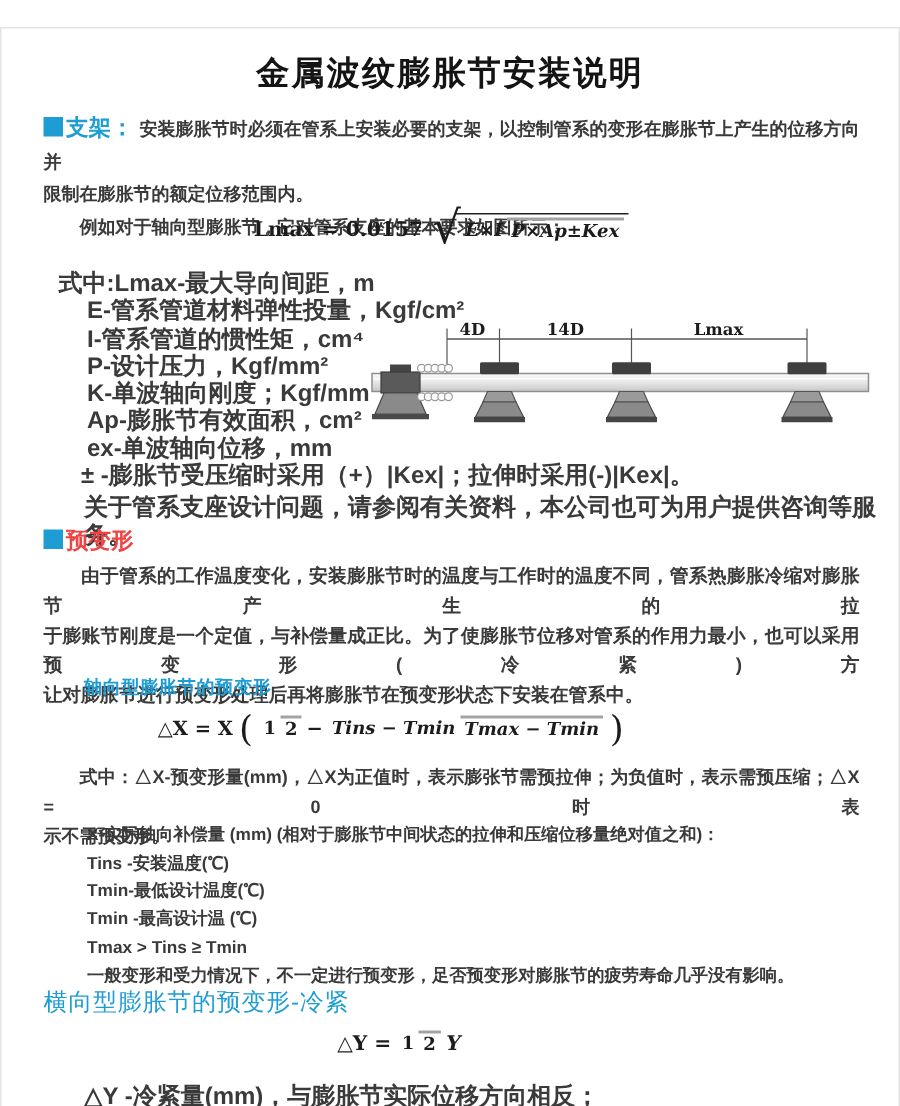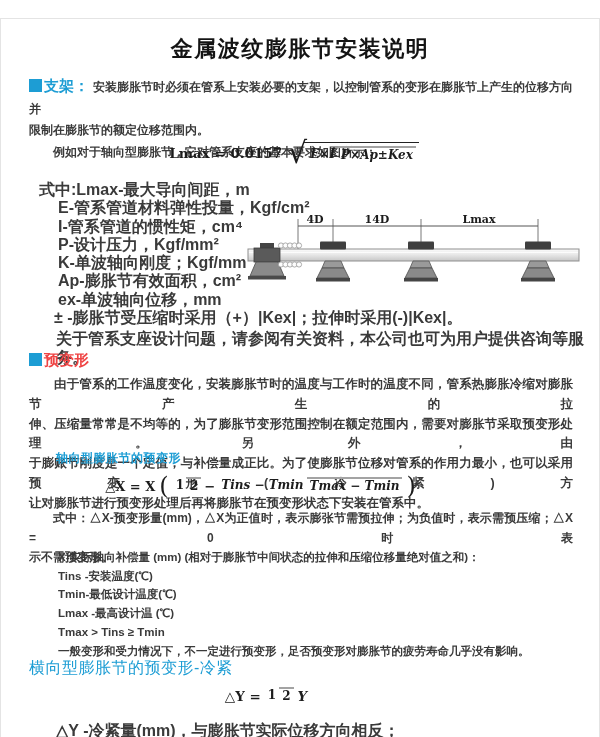--- a/index.html
+++ b/index.html
@@ -148,21 +148,20 @@
       <polygon points="294,49 310,49 313,56 291,56" fill="#9a9a9a" stroke="#555" stroke-width="0.8"></polygon>
       <polygon points="291,56 313,56 318,66 286,66" fill="#8a8a8a" stroke="#4a4a4a" stroke-width="0.8"></polygon>
       <rect x="285" y="66" width="34" height="3.5" fill="#454545"></rect>
     </g>
   </svg>
 
   <div class="h-pre"><span class="sq"></span><span>预变形</span></div>
 
   <div class="p3">
     <div class="pline just ind2">由于管系的工作温度变化，安装膨胀节时的温度与工作时的温度不同，管系热膨胀冷缩对膨胀节产生的拉</div>
-    <div class="pline just">伸、压缩量常常是不均等的，为了膨胀节变形范围控制在额定范围内，需要对膨胀节采取预变形处理。另外，由</div>
     <div class="pline just">于膨账节刚度是一个定值，与补偿量成正比。为了使膨胀节位移对管系的作用力最小，也可以采用预变形(冷紧)方</div>
     <div class="pline">让对膨胀节进行预变形处理后再将膨胀节在预变形状态下安装在管系中。</div>
   </div>
 
   <div class="h-axial">轴向型膨胀节的预变形</div>
 
   <div class="formula f2">
     <span>△X = X</span>
     <span class="paren">(</span>
     <span class="frac">
@@ -179,21 +178,21 @@
 
   <div class="p4">
     <div class="pline just ind2">式中：△X-预变形量(mm)，△X为正值时，表示膨张节需预拉伸；为负值时，表示需预压缩；△X = 0时表</div>
     <div class="pline">示不需预变形。</div>
   </div>
 
   <div class="dl2">
     <div>X-实际轴向补偿量 (mm) (相对于膨胀节中间状态的拉伸和压缩位移量绝对值之和)：</div>
     <div>Tins -安装温度(℃)</div>
     <div>Tmin-最低设计温度(℃)</div>
-    <div>Lmax -最高设计温 (℃)</div>
+    <div>Tmin -最高设计温 (℃)</div>
     <div>Tmax &gt; Tins ≥ Tmin</div>
     <div>一般变形和受力情况下，不一定进行预变形，足否预变形对膨胀节的疲劳寿命几乎没有影响。</div>
   </div>
 
   <div class="h-lateral">横向型膨胀节的预变形-冷紧</div>
 
   <div class="formula f3">
     <span>△Y =</span>
     <span class="frac">
       <span class="num">1</span>

